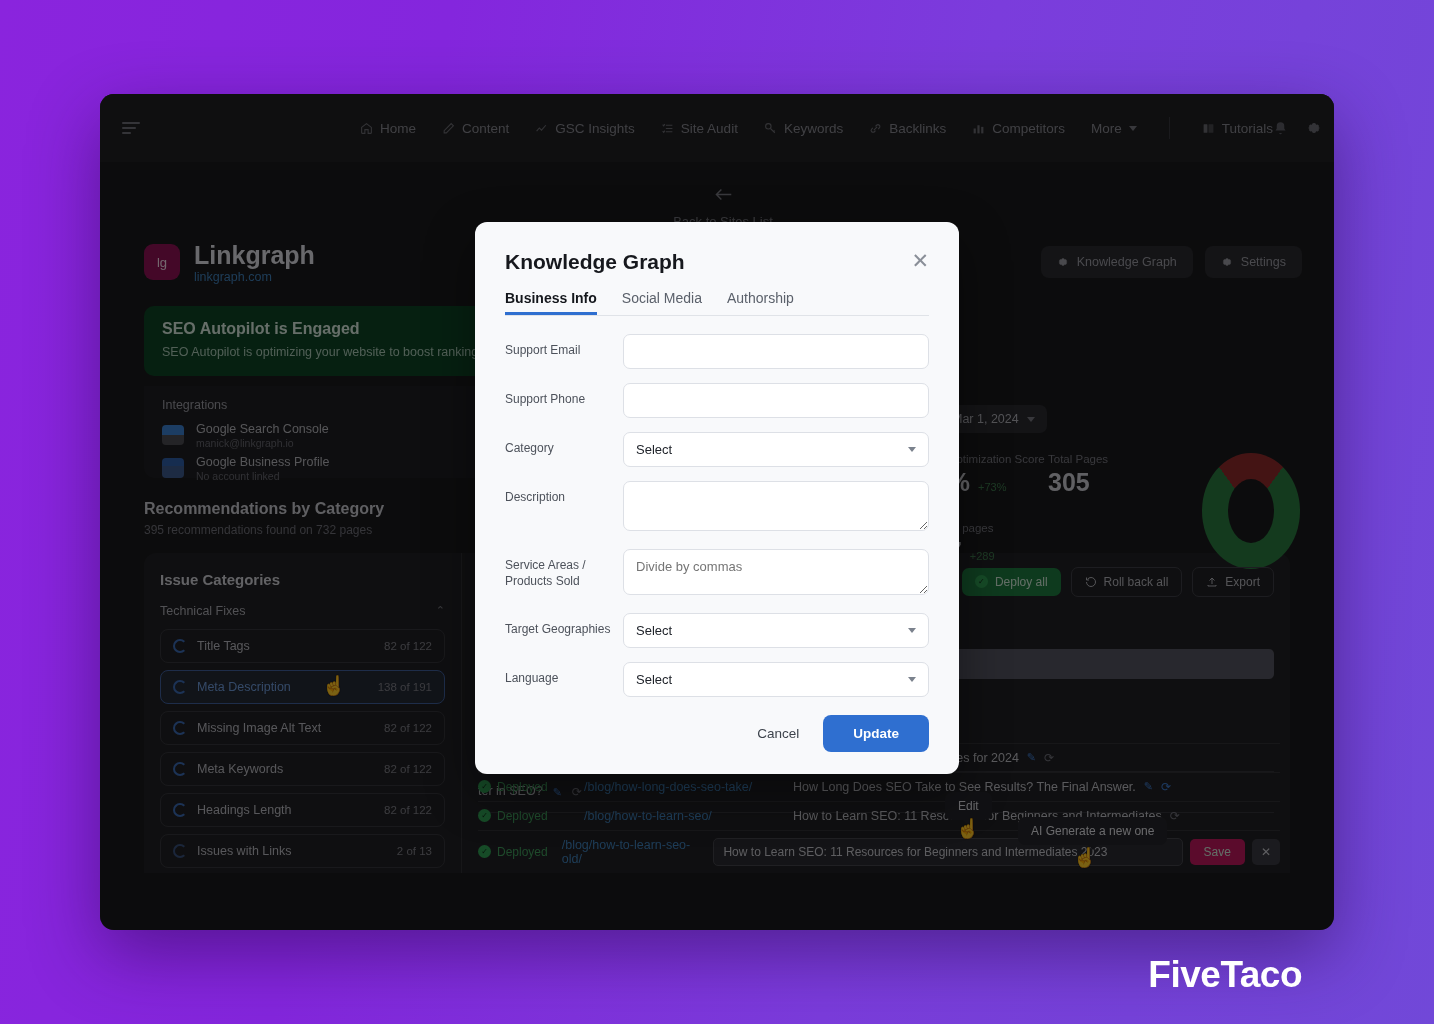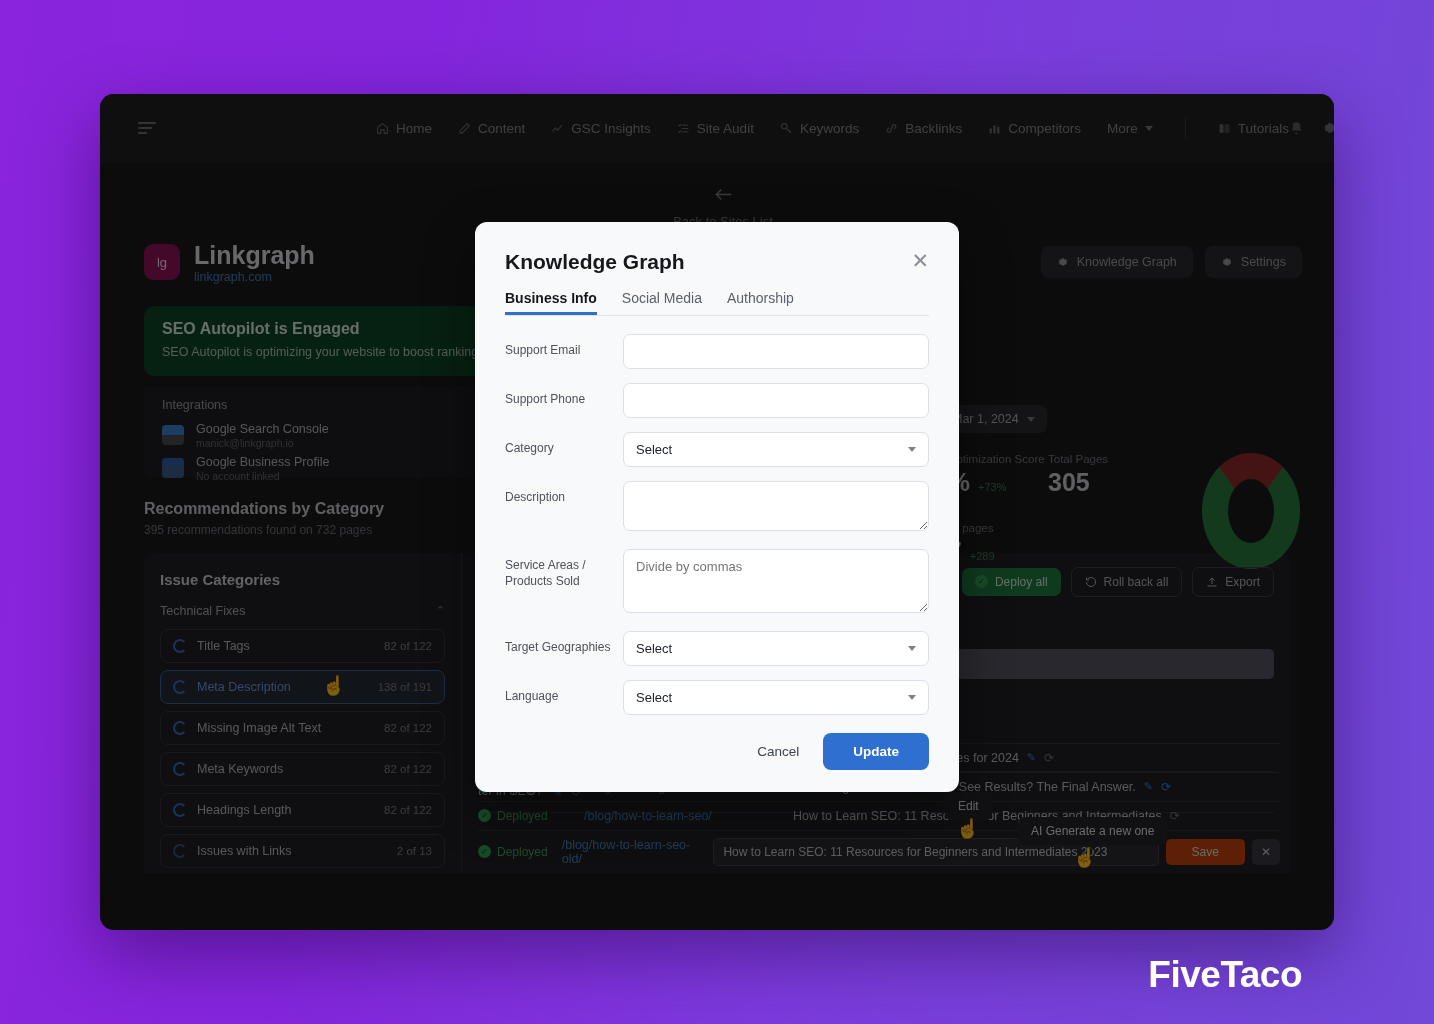--- a/index.html
+++ b/index.html
@@ -22,21 +22,21 @@
     border-radius: 14px;
     overflow: hidden;
     box-shadow: 0 24px 70px rgba(30,0,60,.45);
   }
 
   
   .topnav {
     height: 68px;
     background: #202023;
     display: flex; align-items: center;
-    padding: 0 38px;
+    padding: 0 22px;
     color: #8b8b92;
     font-size: 13.5px;
   }
   .hamburger { display: flex; flex-direction: column; gap: 3px; width: 18px; margin-right: 30px; cursor: pointer; }
   .hamburger i { display:block; height: 2px; background: #6e6e76; border-radius: 2px;}
   .hamburger i:nth-child(1){ width: 18px;}
   .hamburger i:nth-child(2){ width: 14px;}
   .hamburger i:nth-child(3){ width: 9px;}
   .nav-items { display:flex; align-items:center; gap: 26px; margin-left: 190px;}
   .nav-item { display:flex; align-items:center; gap:7px; color:#87878e; cursor:pointer; white-space:nowrap;}
@@ -156,21 +156,21 @@
   .tbl-title { color:#bcbcc2; display:flex; align-items:center; gap:8px;}
   .ic-pencil { color:#3d78c8; font-size:11px; cursor:pointer;}
   .ic-refresh { color:#6e6e78; font-size:12px; cursor:pointer;}
   .inline-edit {
     display:flex; align-items:center; gap:7px; width:100%;
   }
   .inline-input {
     flex:1; border:1px solid #43434a; border-radius:5px; background:#2b2b30;
     padding:6px 9px; color:#c3c3c9; font-size:12px;
   }
-  .btn-save { background:#c2410c; color:#cfe6d6; padding:6px 26px; border-radius:5px; font-size:12px; cursor:pointer;}
+  .btn-save { background:#be185d; color:#cfe6d6; padding:6px 14px; border-radius:5px; font-size:12px; cursor:pointer;}
   .btn-x { background:#3a3a41; color:#c7c7cd; padding:6px 9px; border-radius:5px; font-size:12px; cursor:pointer;}
 
   .tooltip {
     position:absolute; background:#25252a; color:#dcdce1;
     font-size:12px; padding:7px 13px; border-radius:7px; white-space:nowrap;
   }
   .tooltip::after{
     content:""; position:absolute; bottom:-5px; left:50%; margin-left:-5px;
     border-left:5px solid transparent; border-right:5px solid transparent; border-top:5px solid #25252a;
   }
@@ -195,21 +195,21 @@
   .frow { display:flex; align-items:flex-start; margin-bottom:14px;}
   .flabel { width:118px; font-size:12px; color:#4d525b; padding-top:8px; line-height:1.35;}
   .fctrl { flex:1;border-radius:11px; }
   .inp {
     width:100%; border:1px solid #dde0e6; border-radius:7px; background:#fff;
     font-size:13px; color:#20242b; padding:9px 12px;
     font-family:"Liberation Sans", sans-serif;
   }
   .inp.ta-lg { height:62px; }
   .inp.ta-md { height:50px; }
-  .inp.ta-sm { height:64px; }
+  .inp.ta-sm { height:46px; }
   .sel {
     width:100%; border:1px solid #dde0e6; border-radius:7px; background:#fff;
     font-size:13px; color:#20242b; padding:9px 12px;
     display:flex; align-items:center; cursor:pointer;
   }
   .sel .dd { margin-left:auto; border-left:4.5px solid transparent;border-right:4.5px solid transparent;border-top:5px solid #7b828d;}
   .modal-actions { display:flex; align-items:center; justify-content:flex-end; gap:10px; margin-top:18px;}
   .btn-cancel { font-size:13.5px; color:#3d434c; padding:10px 14px; cursor:pointer;}
   .btn-update { background:#2f6fd0; color:#fff; font-size:13.5px; font-weight:600; border-radius:8px; padding:11px 30px; cursor:pointer;}
 

